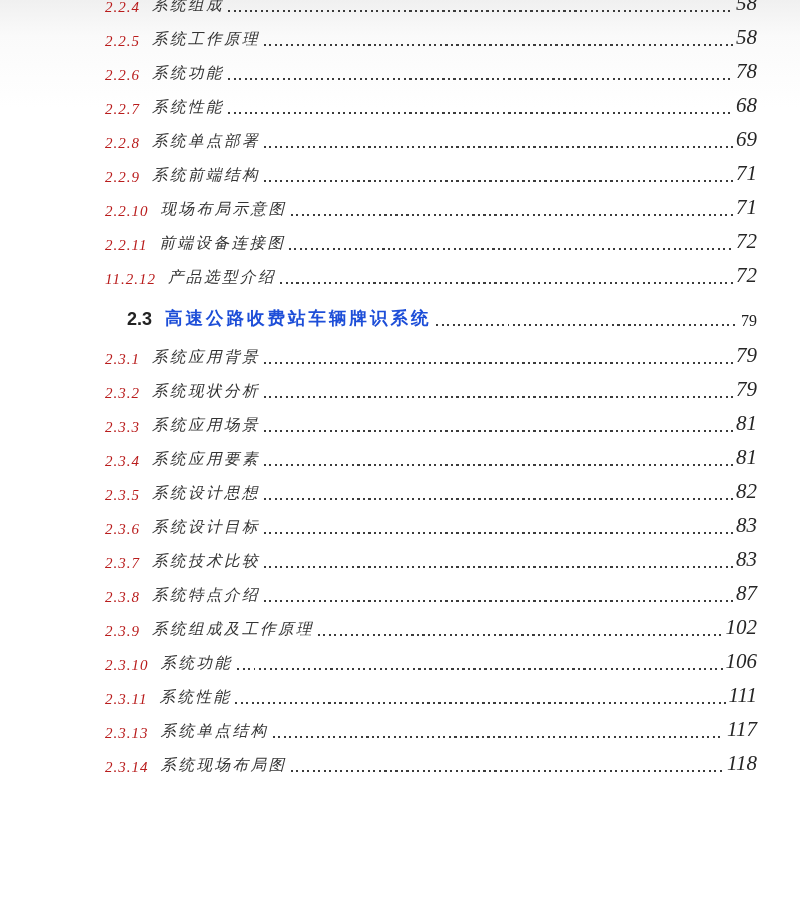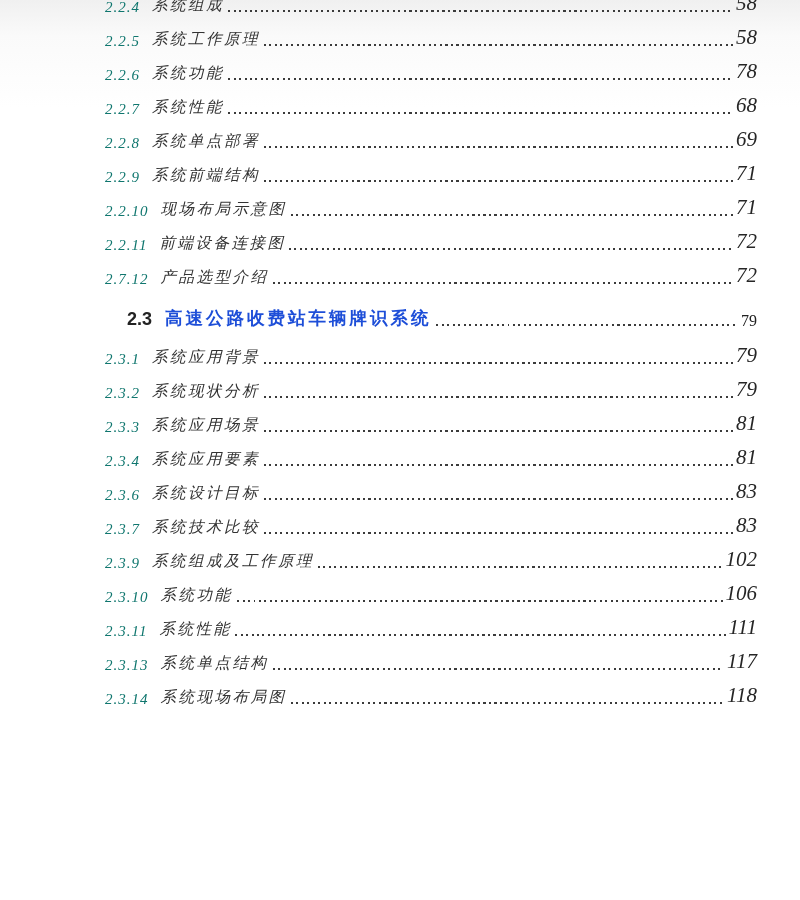--- a/index.html
+++ b/index.html
@@ -32,21 +32,21 @@
     height: 34px;
     box-sizing: border-box;
     padding-bottom: 5px;
   }
   .toc-row .num {
     font-size: 15px;
     font-style: italic;
     letter-spacing: 1px;
     margin-right: 12px;
     white-space: nowrap;
-    color: #0f766e;
+    color: #b91c1c;
   }
   .toc-row .title {
     font-size: 15.5px;
     font-style: italic;
     letter-spacing: 2.5px;
     white-space: nowrap;
     color: #333333;
   }
   .toc-row .leader {
     flex: 1;
@@ -139,21 +139,21 @@
     <span class="leader"></span>
     <span class="page">71</span>
   </div>
       <div class="toc-row">
     <span class="num">2.2.11</span>
     <span class="title">前端设备连接图</span>
     <span class="leader"></span>
     <span class="page">72</span>
   </div>
       <div class="toc-row">
-    <span class="num">2.7.12</span>
+    <span class="num">11.2.12</span>
     <span class="title">产品选型介绍</span>
     <span class="leader"></span>
     <span class="page">72</span>
   </div>
       <div class="toc-row section">
     <span class="num">2.3</span>
     <span class="title">高速公路收费站车辆牌识系统</span>
     <span class="leader"></span>
     <span class="page">79</span>
   </div>
@@ -175,30 +175,42 @@
     <span class="leader"></span>
     <span class="page">81</span>
   </div>
       <div class="toc-row">
     <span class="num">2.3.4</span>
     <span class="title">系统应用要素</span>
     <span class="leader"></span>
     <span class="page">81</span>
   </div>
       <div class="toc-row">
+    <span class="num">2.3.5</span>
+    <span class="title">系统设计思想</span>
+    <span class="leader"></span>
+    <span class="page">82</span>
+  </div>
+      <div class="toc-row">
     <span class="num">2.3.6</span>
     <span class="title">系统设计目标</span>
     <span class="leader"></span>
     <span class="page">83</span>
   </div>
       <div class="toc-row">
     <span class="num">2.3.7</span>
     <span class="title">系统技术比较</span>
     <span class="leader"></span>
     <span class="page">83</span>
+  </div>
+      <div class="toc-row">
+    <span class="num">2.3.8</span>
+    <span class="title">系统特点介绍</span>
+    <span class="leader"></span>
+    <span class="page">87</span>
   </div>
       <div class="toc-row">
     <span class="num">2.3.9</span>
     <span class="title">系统组成及工作原理</span>
     <span class="leader"></span>
     <span class="page">102</span>
   </div>
       <div class="toc-row">
     <span class="num">2.3.10</span>
     <span class="title">系统功能</span>

